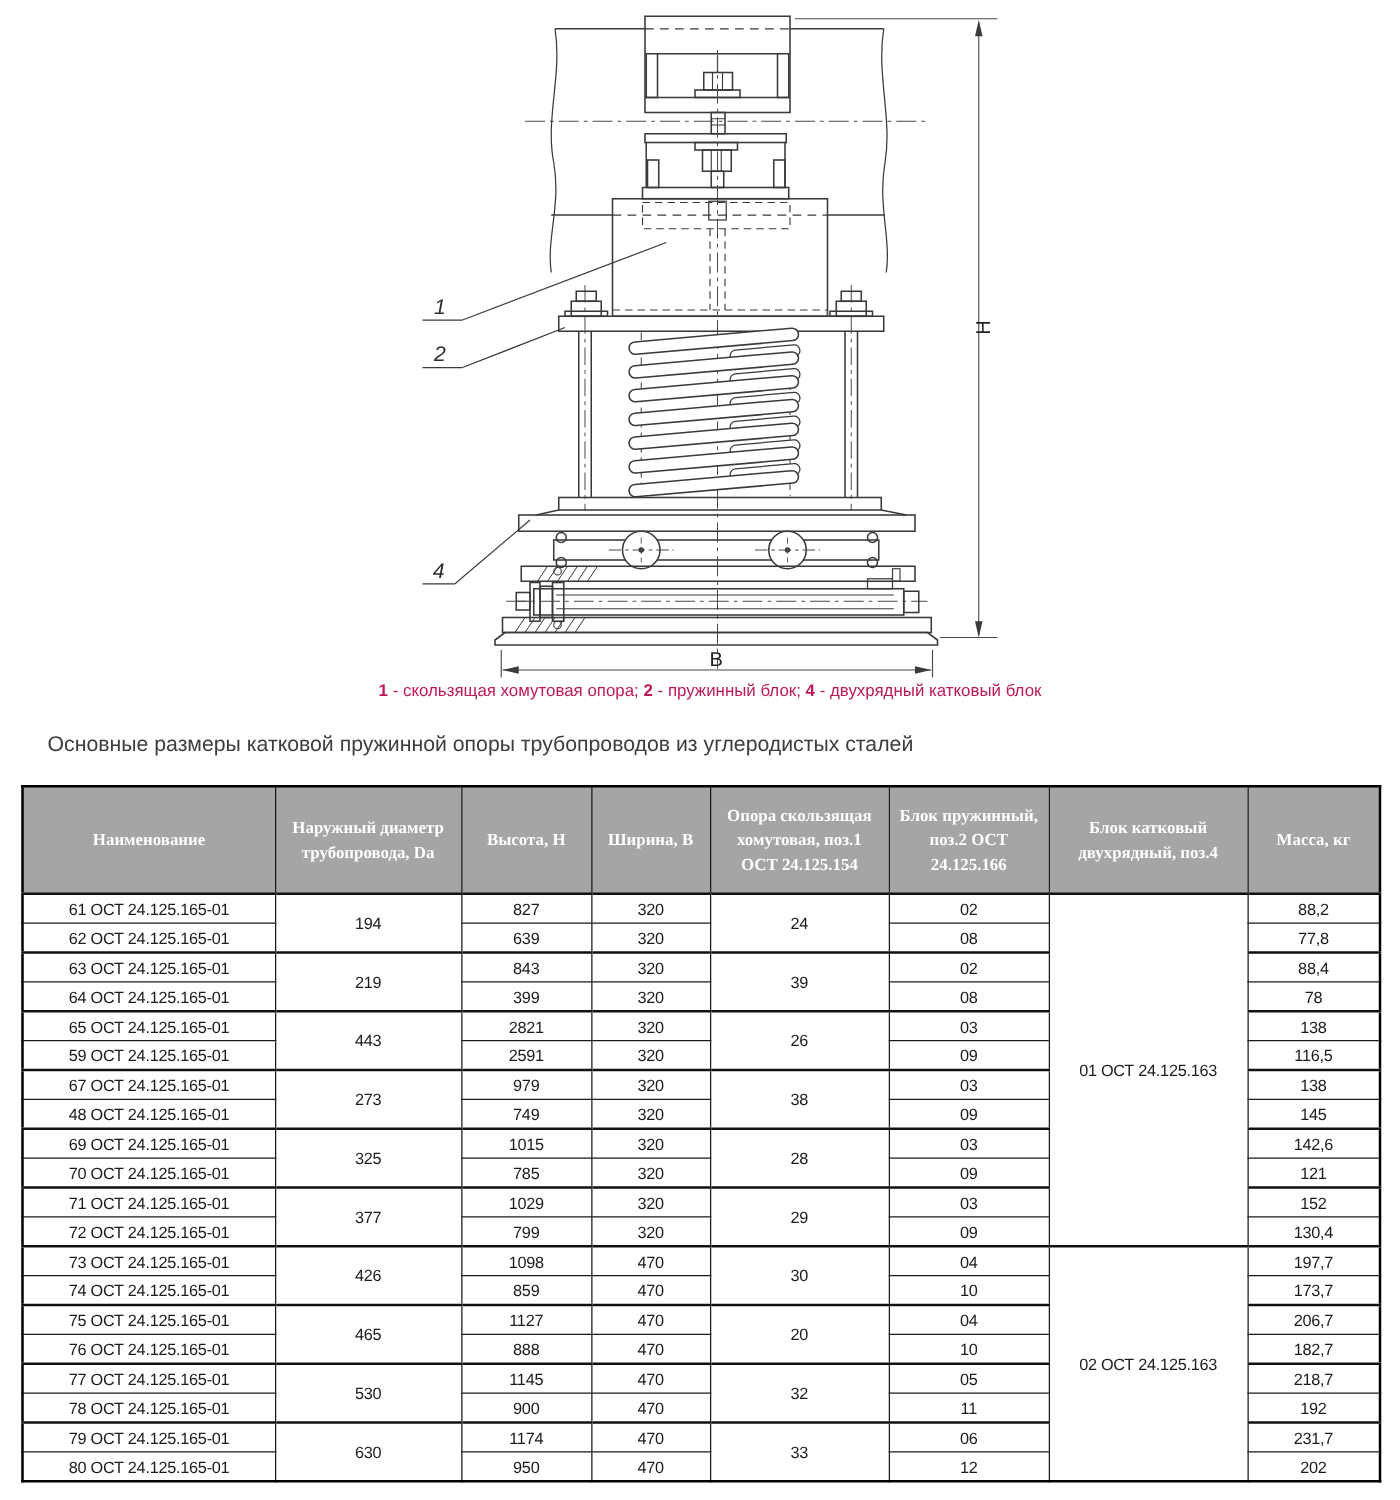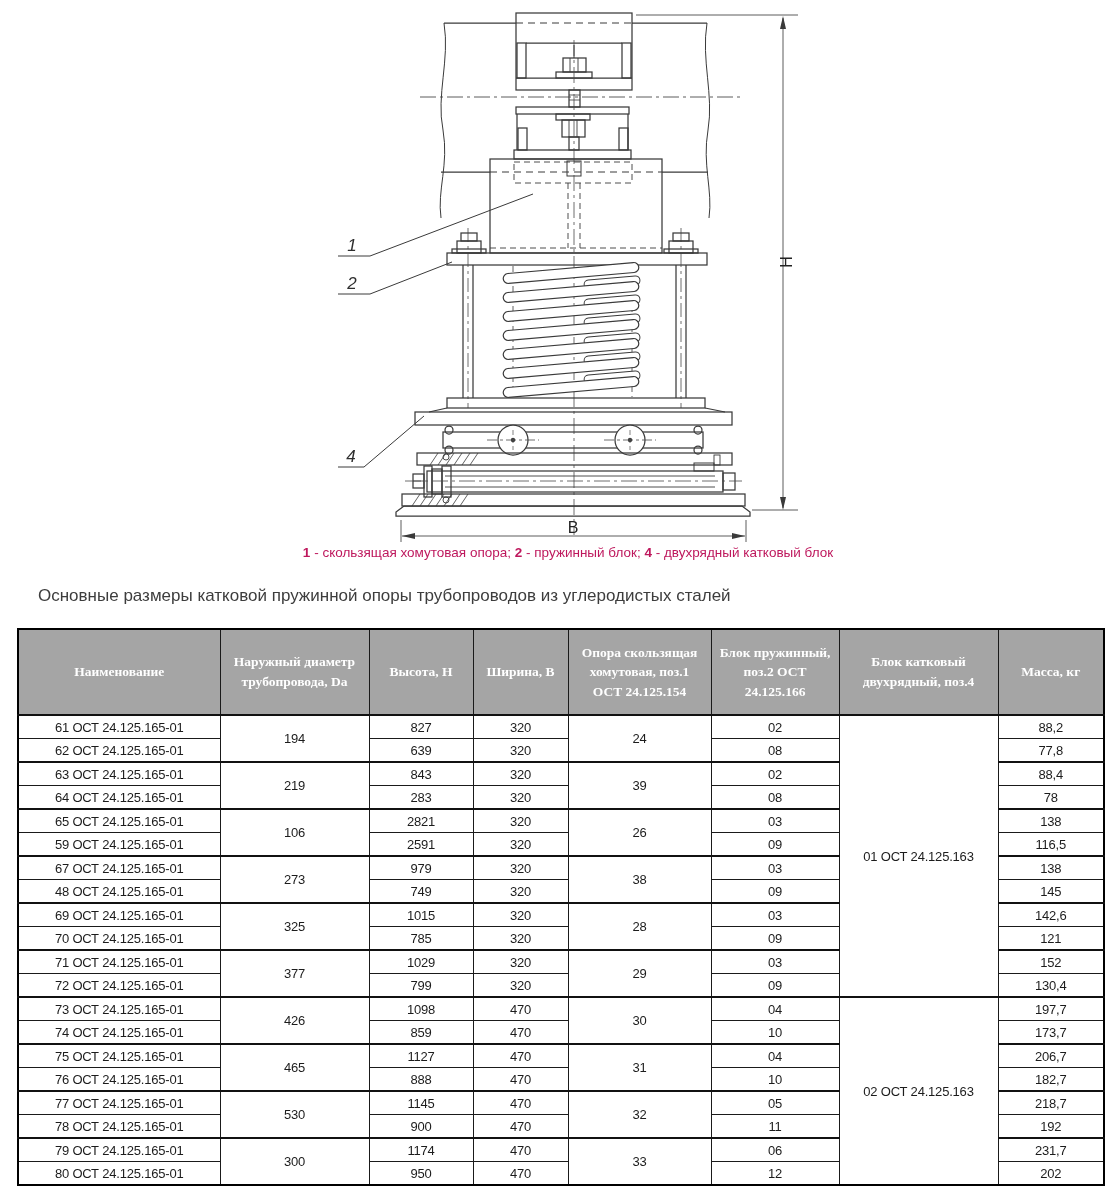--- a/index.html
+++ b/index.html
@@ -257,28 +257,28 @@
           <td>63 ОСТ 24.125.165-01</td>
           <td rowspan="2">219</td>
           <td>843</td>
           <td>320</td>
           <td rowspan="2">39</td>
           <td>02</td>
           <td>88,4</td>
         </tr>
         <tr>
           <td>64 ОСТ 24.125.165-01</td>
-          <td>283</td>
+          <td>399</td>
           <td>320</td>
           <td>08</td>
           <td>78</td>
         </tr>
         <tr class="grp-start">
           <td>65 ОСТ 24.125.165-01</td>
-          <td rowspan="2">106</td>
+          <td rowspan="2">443</td>
           <td>2821</td>
           <td>320</td>
           <td rowspan="2">26</td>
           <td>03</td>
           <td>138</td>
         </tr>
         <tr>
           <td>59 ОСТ 24.125.165-01</td>
           <td>2591</td>
           <td>320</td>
@@ -348,21 +348,21 @@
           <td>859</td>
           <td>470</td>
           <td>10</td>
           <td>173,7</td>
         </tr>
         <tr class="grp-start">
           <td>75 ОСТ 24.125.165-01</td>
           <td rowspan="2">465</td>
           <td>1127</td>
           <td>470</td>
-          <td rowspan="2">31</td>
+          <td rowspan="2">20</td>
           <td>04</td>
           <td>206,7</td>
         </tr>
         <tr>
           <td>76 ОСТ 24.125.165-01</td>
           <td>888</td>
           <td>470</td>
           <td>10</td>
           <td>182,7</td>
         </tr>
@@ -377,21 +377,21 @@
         </tr>
         <tr>
           <td>78 ОСТ 24.125.165-01</td>
           <td>900</td>
           <td>470</td>
           <td>11</td>
           <td>192</td>
         </tr>
         <tr class="grp-start">
           <td>79 ОСТ 24.125.165-01</td>
-          <td rowspan="2">300</td>
+          <td rowspan="2">630</td>
           <td>1174</td>
           <td>470</td>
           <td rowspan="2">33</td>
           <td>06</td>
           <td>231,7</td>
         </tr>
         <tr>
           <td>80 ОСТ 24.125.165-01</td>
           <td>950</td>
           <td>470</td>

